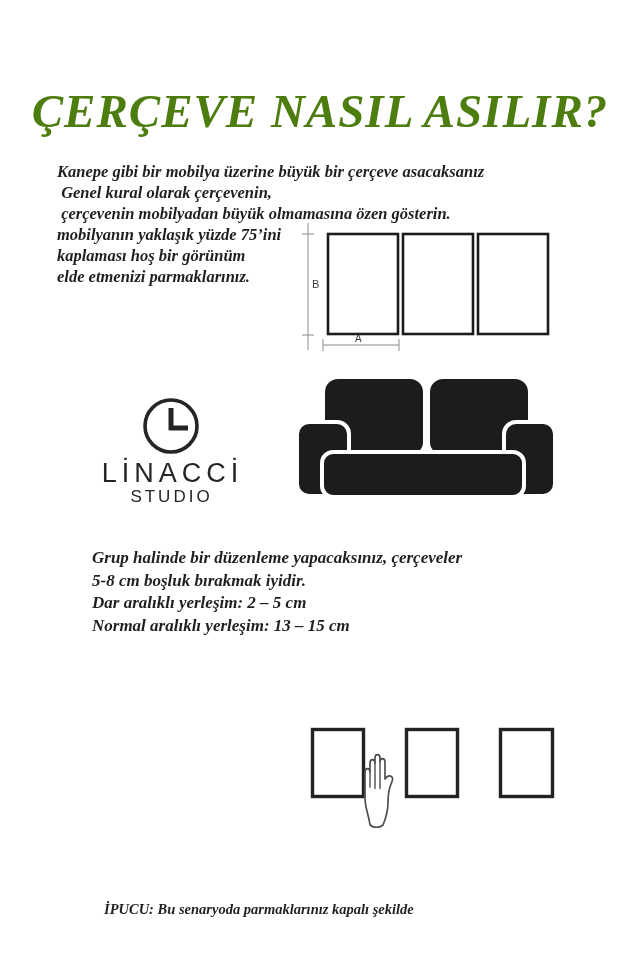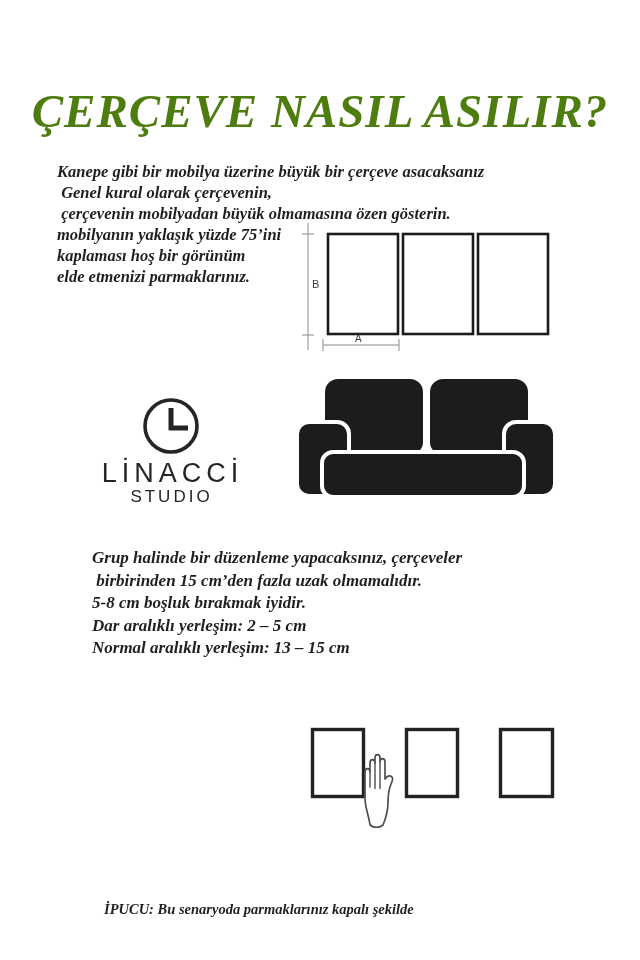--- a/index.html
+++ b/index.html
@@ -108,21 +108,20 @@
 
       <rect x="5" y="46" width="52" height="74" rx="12" fill="#1d1b1b" stroke="#ffffff" stroke-width="4"></rect>
       <rect x="212" y="46" width="51" height="74" rx="12" fill="#1d1b1b" stroke="#ffffff" stroke-width="4"></rect>
 
       <rect x="30" y="76" width="202" height="45" rx="11" fill="#1d1b1b" stroke="#ffffff" stroke-width="4"></rect>
     </svg>
   </div>
 
   <div class="abs para spacing">
     <div class="line">Grup halinde bir düzenleme yapacaksınız, çerçeveler</div>
-    <div class="line"> birbirinden 15 cm’den fazla uzak olmamalıdır.</div>
     <div class="line">5-8 cm boşluk bırakmak iyidir.</div>
     <div class="line">Dar aralıklı yerleşim: 2 – 5 cm</div>
     <div class="line">Normal aralıklı yerleşim: 13 – 15 cm</div>
   </div>
 
   <div class="abs" style="left:303px; top:722px;">
     <svg width="256" height="106" viewBox="0 0 256 106">
       <rect x="9.5" y="7.5" width="51" height="67" fill="#ffffff" stroke="#222222" stroke-width="3.4"></rect>
       <rect x="103.5" y="7.5" width="51" height="67" fill="#ffffff" stroke="#222222" stroke-width="3.4"></rect>
       <rect x="197.5" y="7.5" width="52" height="67" fill="#ffffff" stroke="#222222" stroke-width="3.4"></rect>

